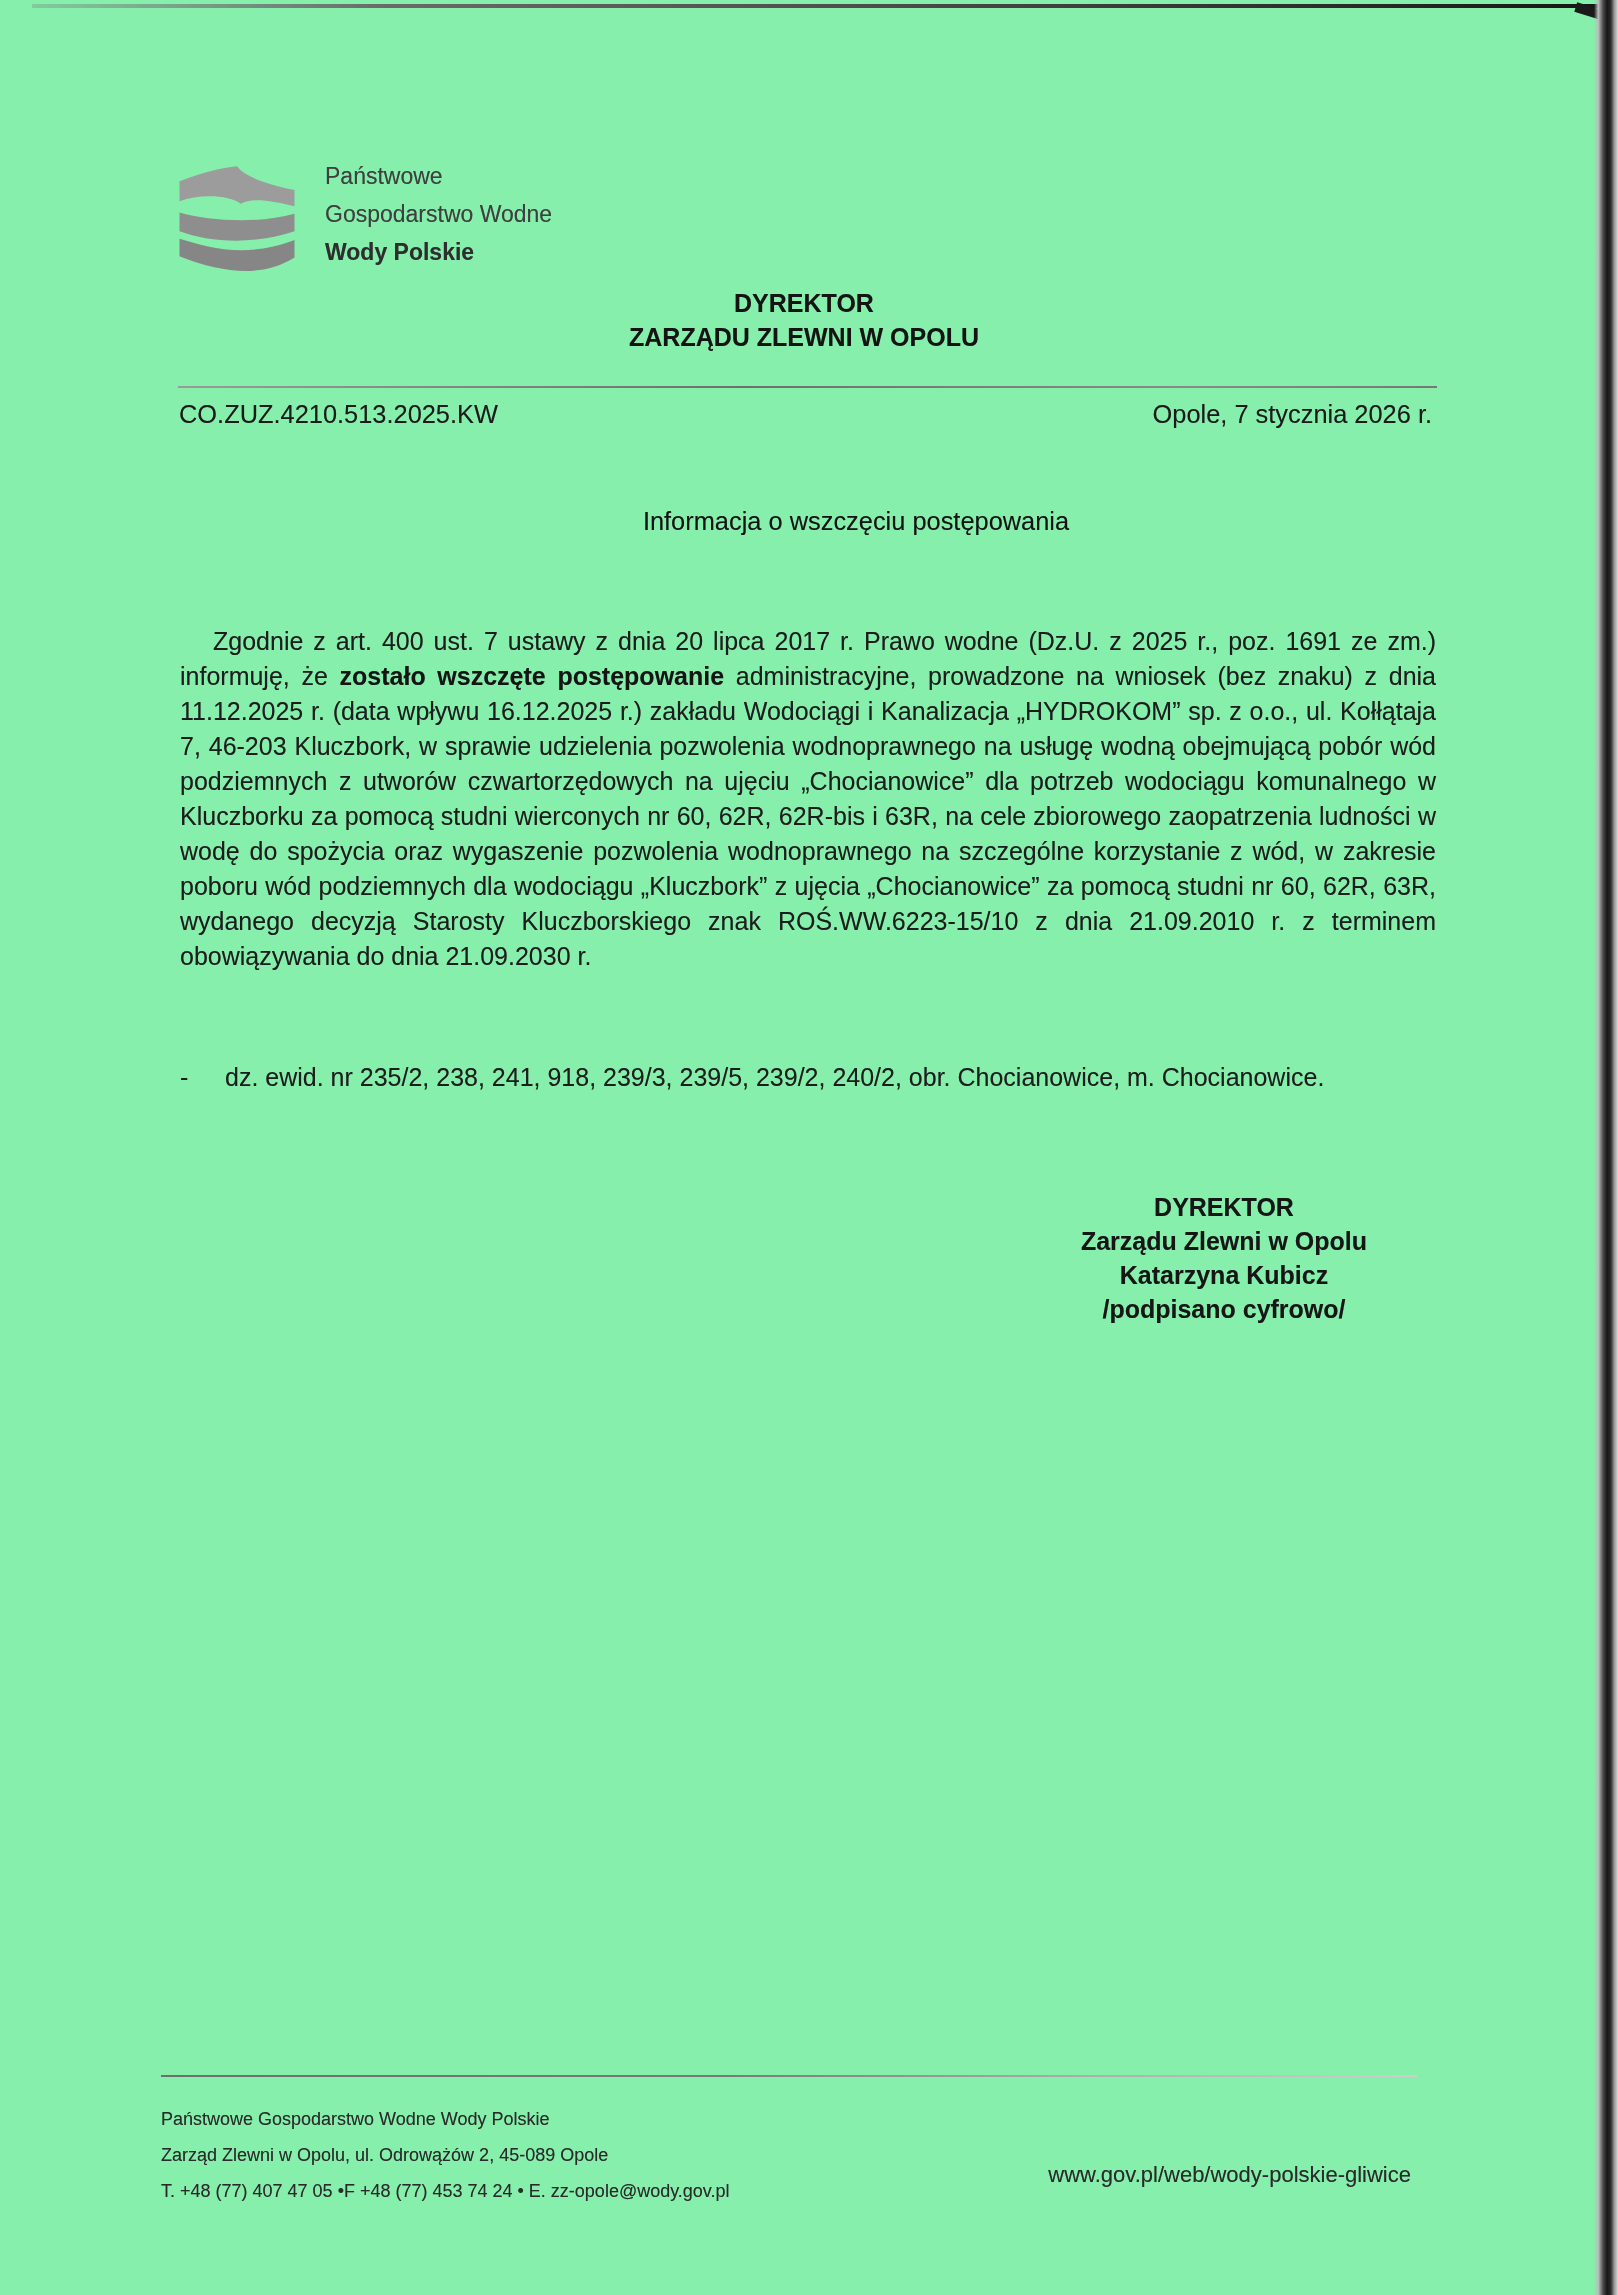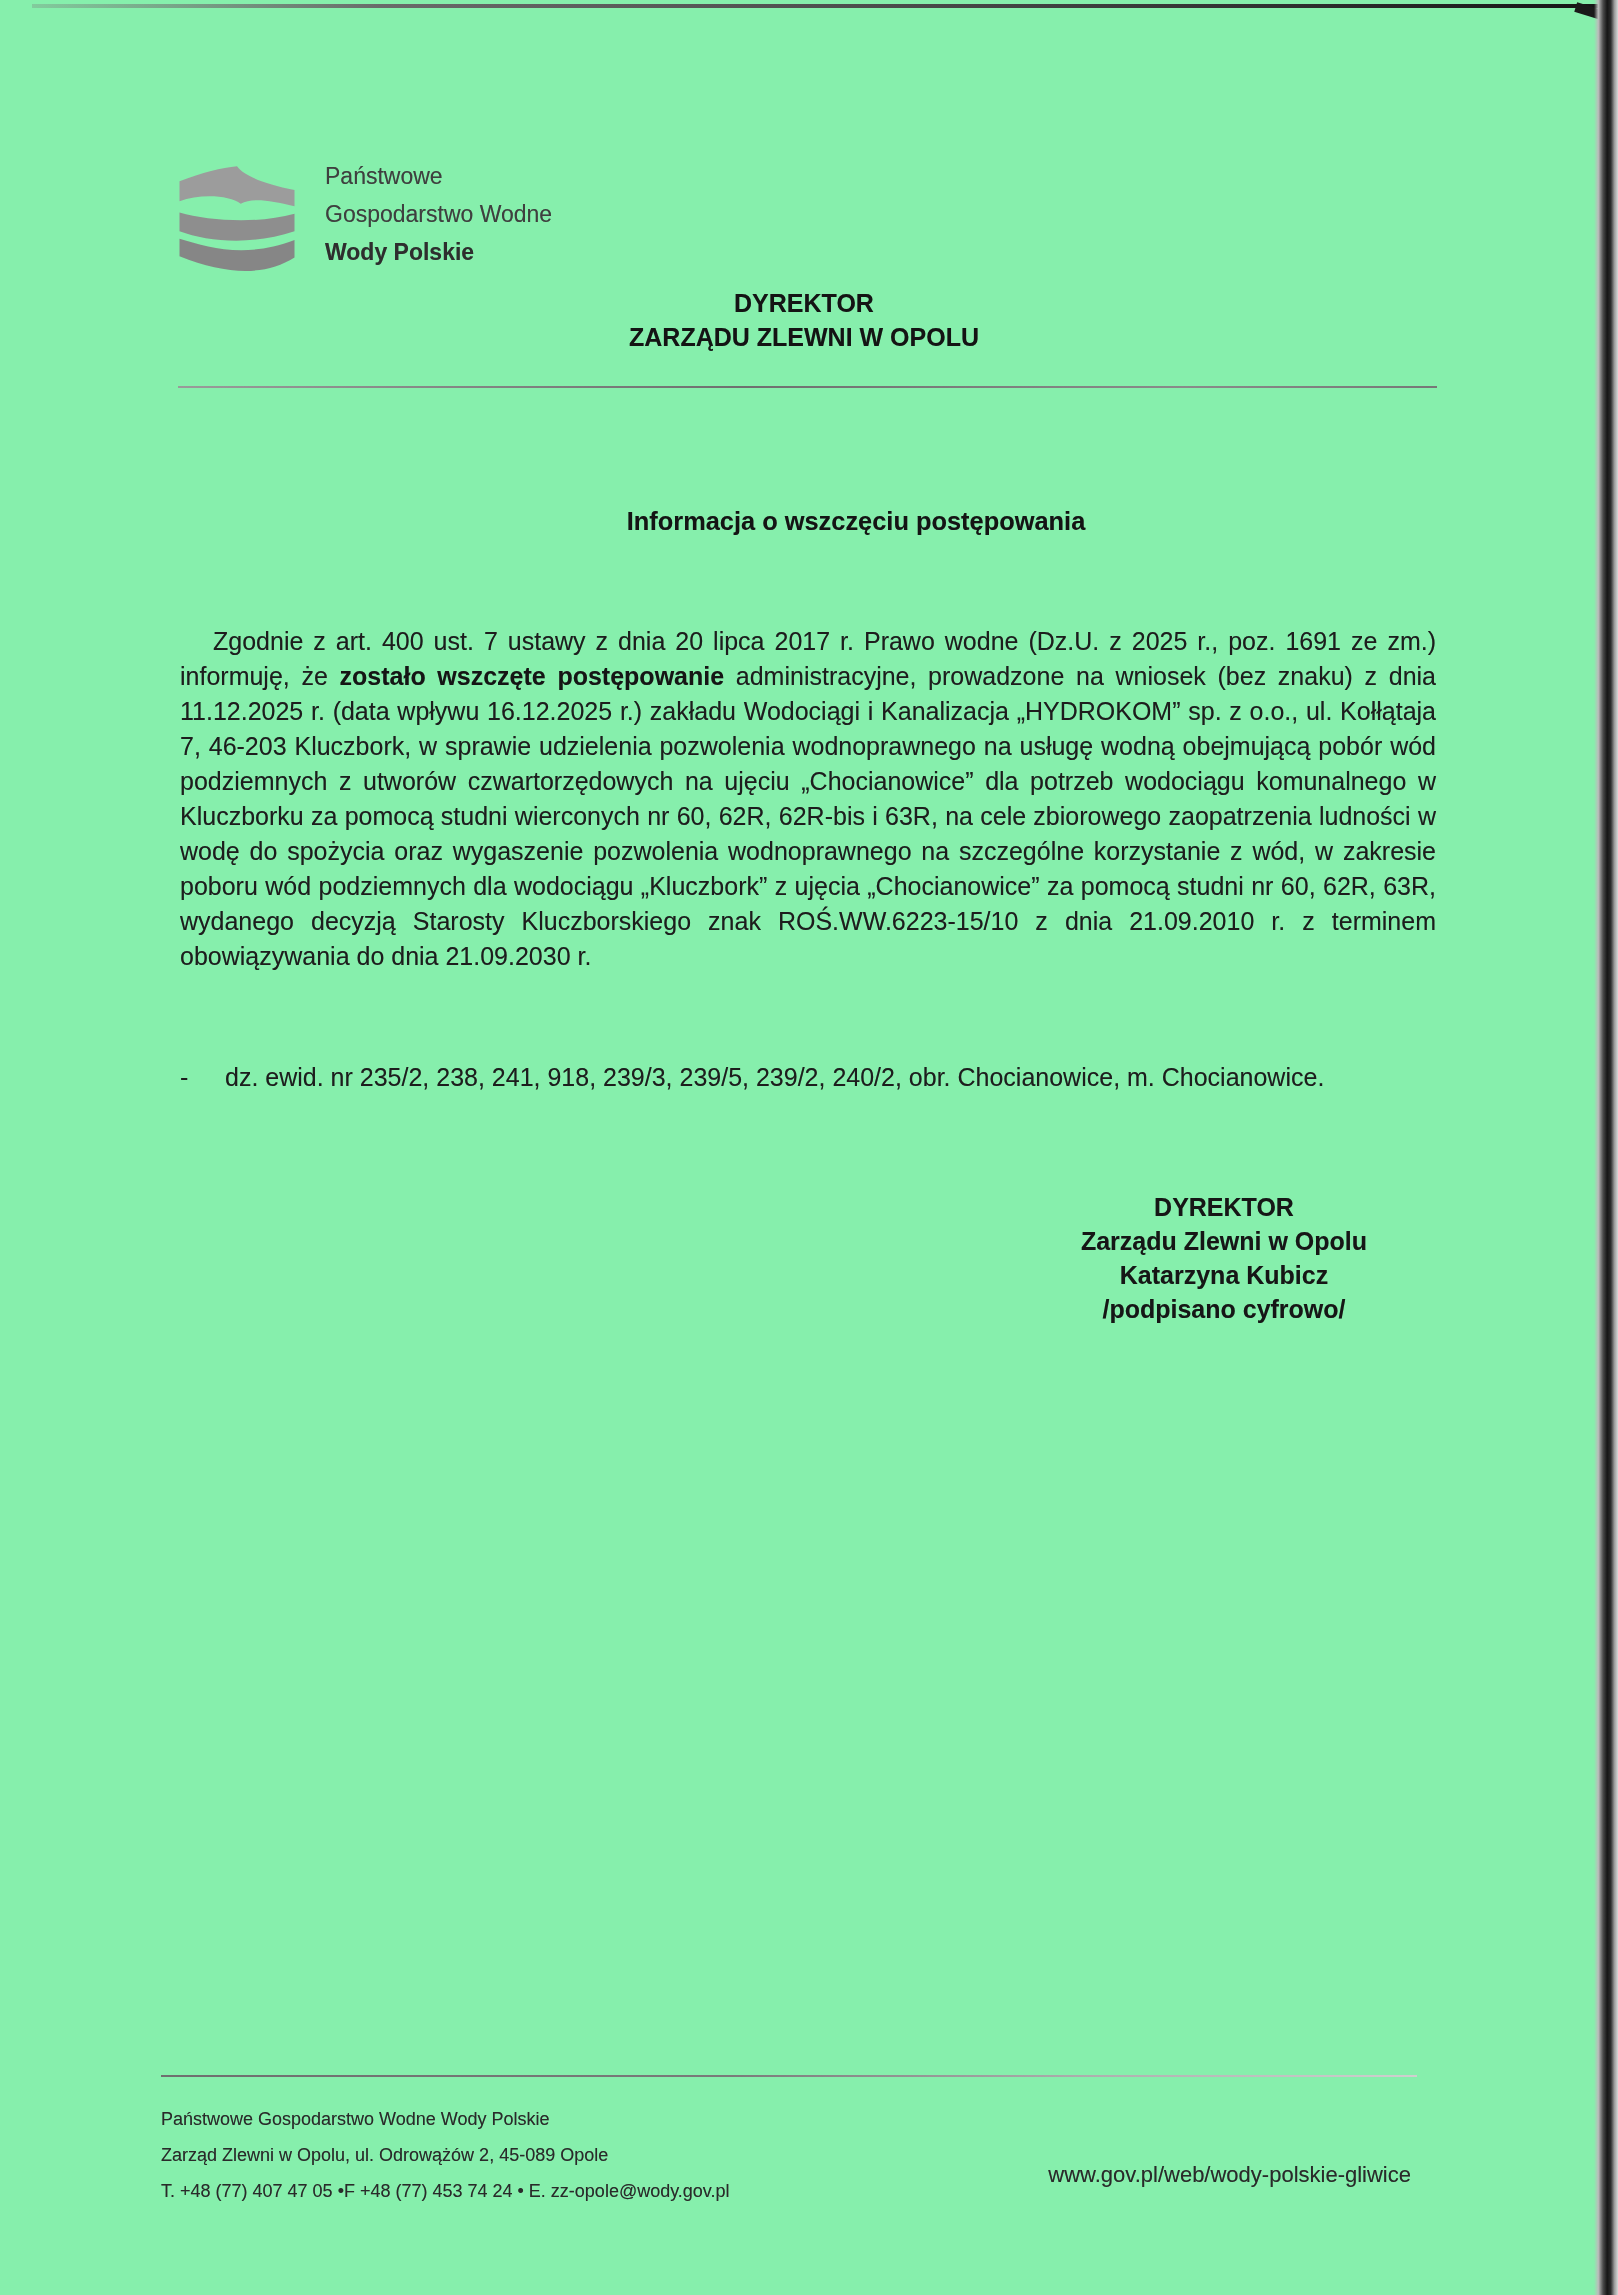--- a/index.html
+++ b/index.html
@@ -24,21 +24,21 @@
   .logo{position:absolute;left:174px;top:160px;width:126px;height:125px;}
   .org-name{position:absolute;left:325px;top:157px;font-size:23px;line-height:38px;color:#3f3f3f;white-space:nowrap;}
   .org-name .l3{font-weight:bold;color:#2e2e2e;}
   .authority{position:absolute;left:804px;top:286px;transform:translateX(-50%);
     text-align:center;font-weight:bold;font-size:25px;line-height:34px;color:#141414;white-space:nowrap;}
   .rule-head{position:absolute;left:178px;top:386px;width:1259px;height:2.3px;
     background:linear-gradient(90deg,#9a9a9a 0%,#6f6f6f 45%,#8a8a8a 80%,#777 100%);}
   .ref-row{position:absolute;left:179px;top:400px;width:1253px;display:flex;
     justify-content:space-between;font-size:25.4px;color:#1b1b1b;}
   .subject{position:absolute;left:856px;top:507px;transform:translateX(-50%);
-    font-weight:bold;font-size:25.4px;color:#141414;white-space:nowrap;text-align:right;}
+    font-weight:normal;font-size:25.4px;color:#141414;white-space:nowrap;text-align:right;}
   
   .body-par{position:absolute;left:180px;top:586px;width:1256px;
     font-size:25px;line-height:35px;text-align:justify;text-indent:33px;color:#1d1d1d;margin-top:38px;}
   .body-par b{font-weight:bold;color:#151515;}
   .par2{position:absolute;left:180px;top:1004px;width:1256px;font-size:25px;line-height:35px;color:#1d1d1d;}
   .bullet{position:absolute;left:180px;top:1060px;width:1256px;display:flex;
     font-size:25px;line-height:35px;color:#1d1d1d;}
   .bullet .marker{width:45px;flex:none;}
   .bullet .item{flex:1;text-align:justify;}
   
@@ -72,20 +72,24 @@
     <div class="l3">Wody Polskie</div>
   </div>
 
   <div class="authority">
     <div>DYREKTOR</div>
     <div>ZARZĄDU ZLEWNI W OPOLU</div>
   </div>
 
   <div class="rule-head"></div>
 
+  <div class="ref-row">
+    <span>CO.ZUZ.4210.513.2025.KW</span>
+    <span>Opole, 7 stycznia 2026 r.</span>
+  </div>
 
   <div class="subject">Informacja o wszczęciu postępowania</div>
 
   <p class="body-par"><span>Zgodnie z art. 400 ust. 7 ustawy z dnia 20 lipca 2017 r. Prawo wodne (Dz.U. z 2025 r., poz. 1691 ze zm.) informuję, że </span><b>zostało wszczęte postępowanie</b><span> administracyjne, prowadzone na wniosek (bez znaku) z dnia 11.12.2025 r. (data wpływu 16.12.2025 r.) zakładu Wodociągi i Kanalizacja „HYDROKOM” sp. z o.o., ul. Kołłątaja 7, 46-203 Kluczbork, w sprawie udzielenia pozwolenia wodnoprawnego na usługę wodną obejmującą pobór wód podziemnych z utworów czwartorzędowych na ujęciu „Chocianowice” dla potrzeb wodociągu komunalnego w Kluczborku za pomocą studni wierconych nr 60, 62R, 62R-bis i 63R, na cele zbiorowego zaopatrzenia ludności w wodę do spożycia oraz wygaszenie pozwolenia wodnoprawnego na szczególne korzystanie z wód, w zakresie poboru wód podziemnych dla wodociągu „Kluczbork” z ujęcia „Chocianowice” za pomocą studni nr 60, 62R, 63R, wydanego decyzją Starosty Kluczborskiego znak ROŚ.WW.6223-15/10 z dnia 21.09.2010 r. z terminem obowiązywania do dnia 21.09.2030 r.</span></p>
 
 
   <div class="bullet">
     <span class="marker">-</span>
     <span class="item">dz. ewid. nr 235/2, 238, 241, 918, 239/3, 239/5, 239/2, 240/2, obr. Chocianowice, m. Chocianowice.</span>
   </div>

